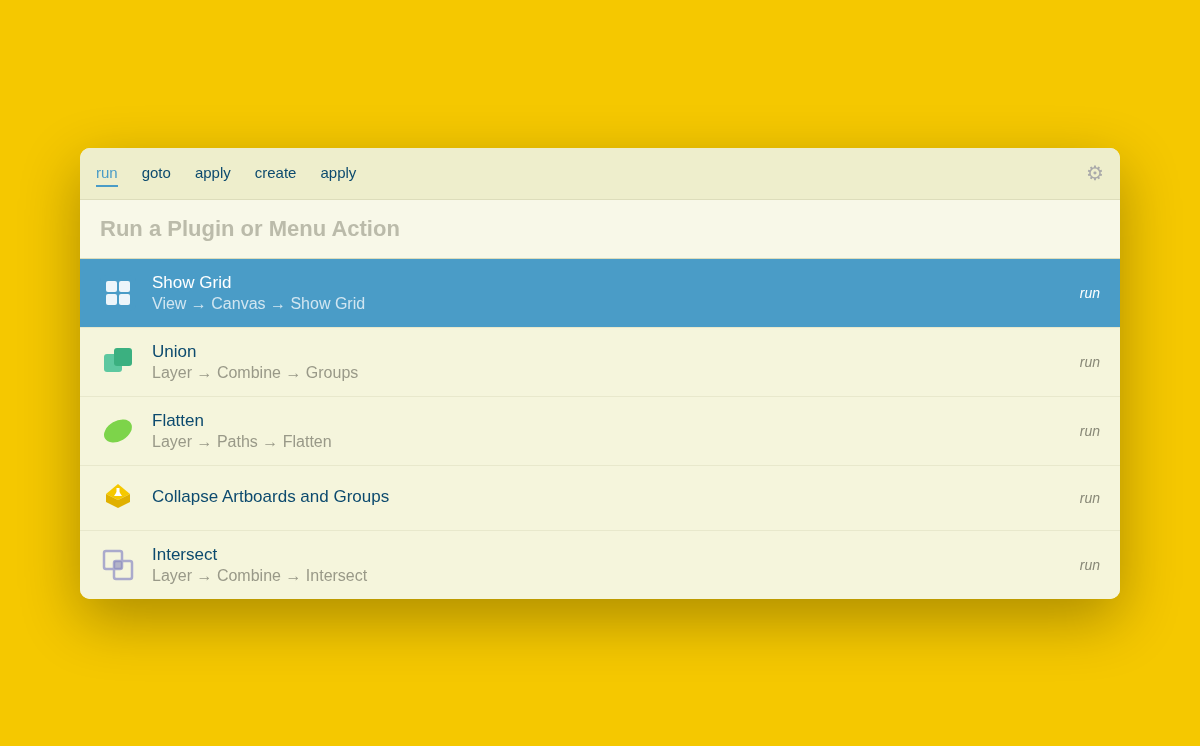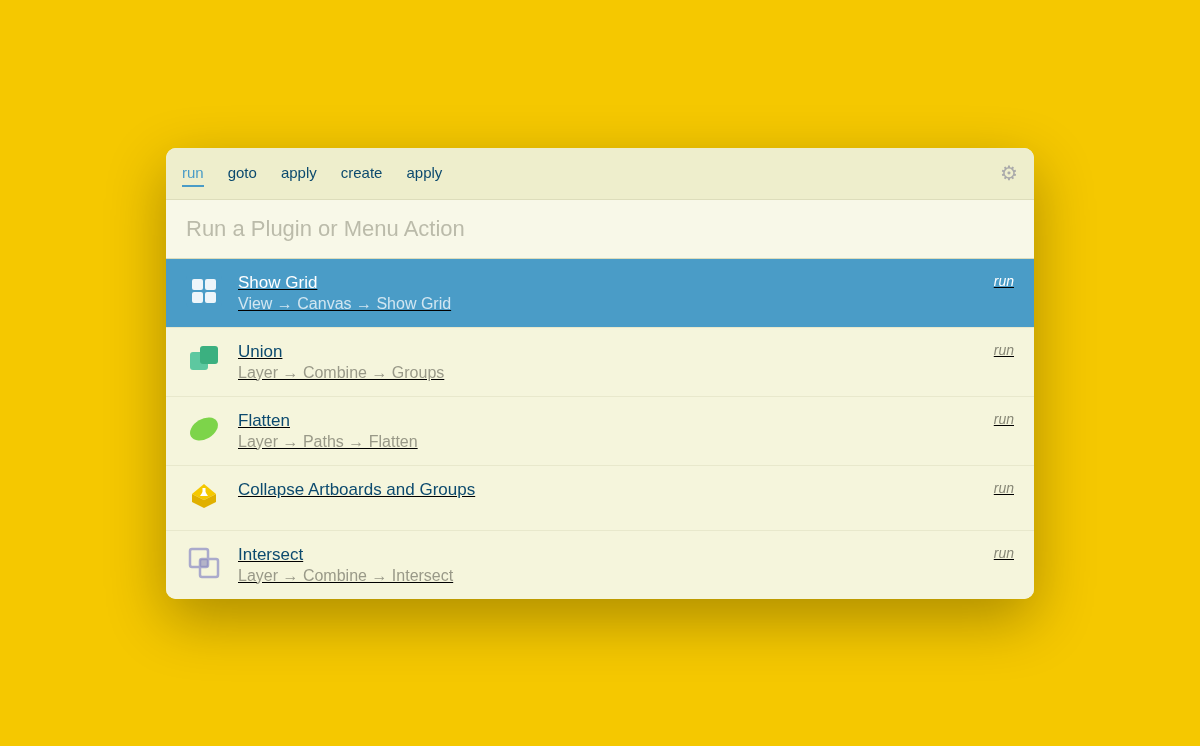--- a/index.html
+++ b/index.html
@@ -12,21 +12,21 @@
       width: 1200px;
       height: 746px;
       background-color: #F5C800;
       display: flex;
       align-items: center;
       justify-content: center;
       font-family: -apple-system, BlinkMacSystemFont, 'Helvetica Neue', Arial, sans-serif;
     }
 
     .dialog {
-      width: 868px;
+      width: 1040px;
       background-color: #F5F5DC;
       border-radius: 10px;
       overflow: hidden;
       box-shadow: 0 20px 60px rgba(0,0,0,0.3);
     }
 
     .tabs-bar {
       background-color: #EEEECC;
       padding: 0 16px;
       display: flex;
@@ -66,38 +66,38 @@
       border-bottom: 1px solid #DDDDBB;
     }
 
     .search-input {
       width: 100%;
       background: transparent;
       border: none;
       outline: none;
       font-size: 22px;
       color: #ef4444;
-      font-weight: 400;
+      font-weight: 700;
     }
 
     .search-input::placeholder {
       color: #BBBBAA;
     }
 
     .results-list {
       background-color: #F5F5DC;
     }
 
     .result-item {
       display: flex;
+      align-items: center;
       padding: 14px 20px;
       border-bottom: 1px solid #E8E8CC;
       cursor: pointer;
       position: relative;
-      text-decoration: underline;
     }
 
     .result-item:last-child {
       border-bottom: none;
     }
 
     .result-item.selected {
       background-color: #4A9CC7;
     }
 

